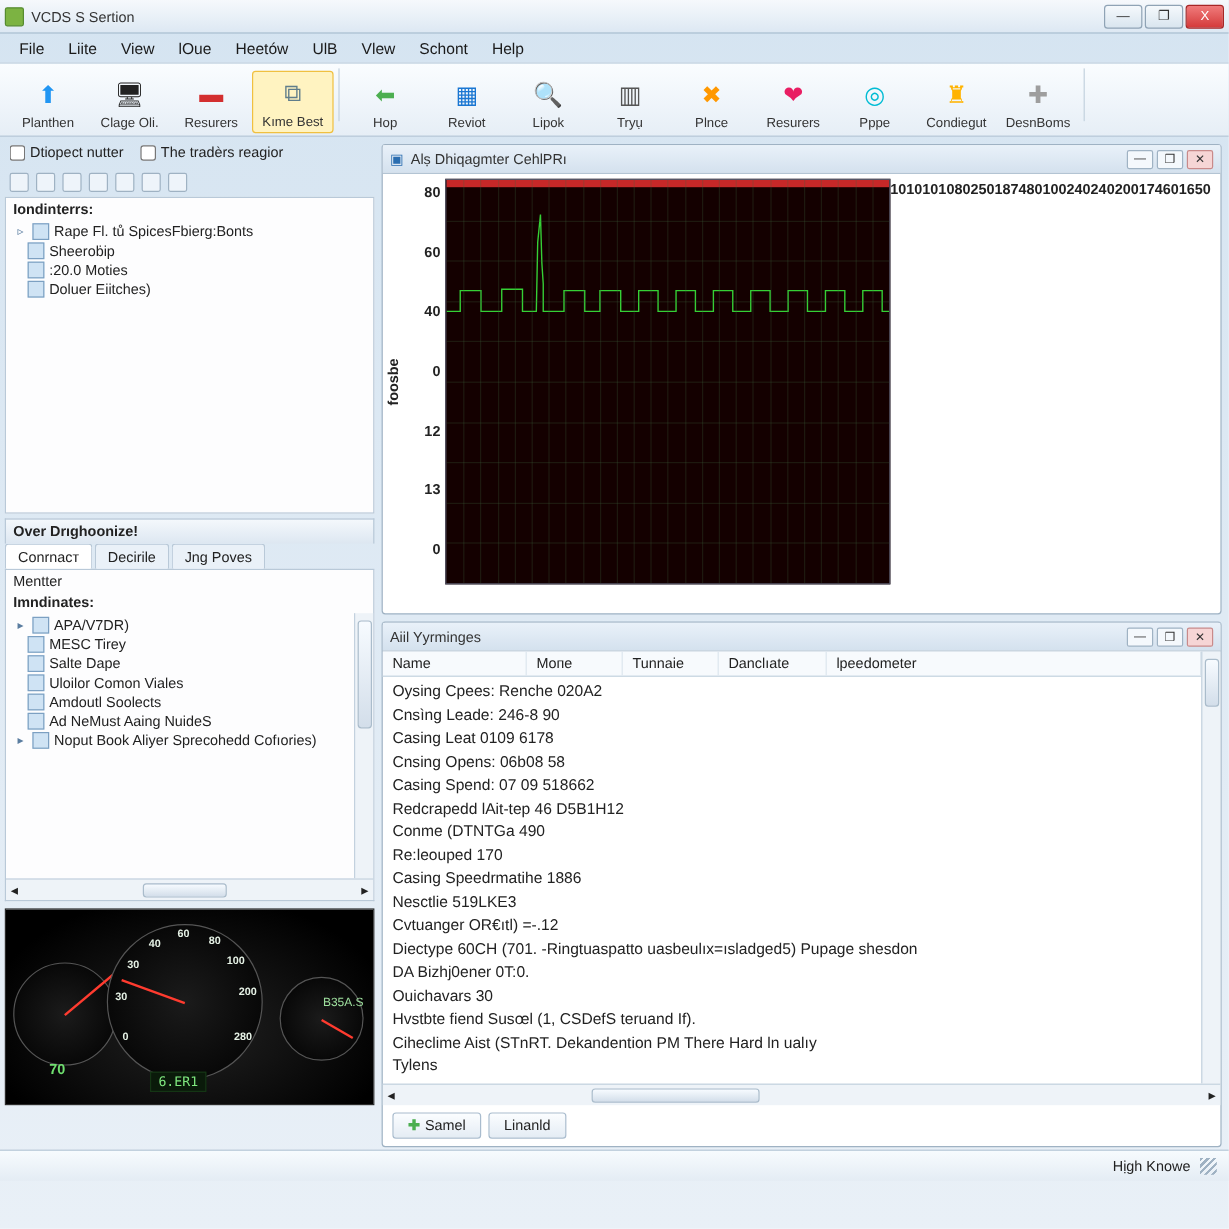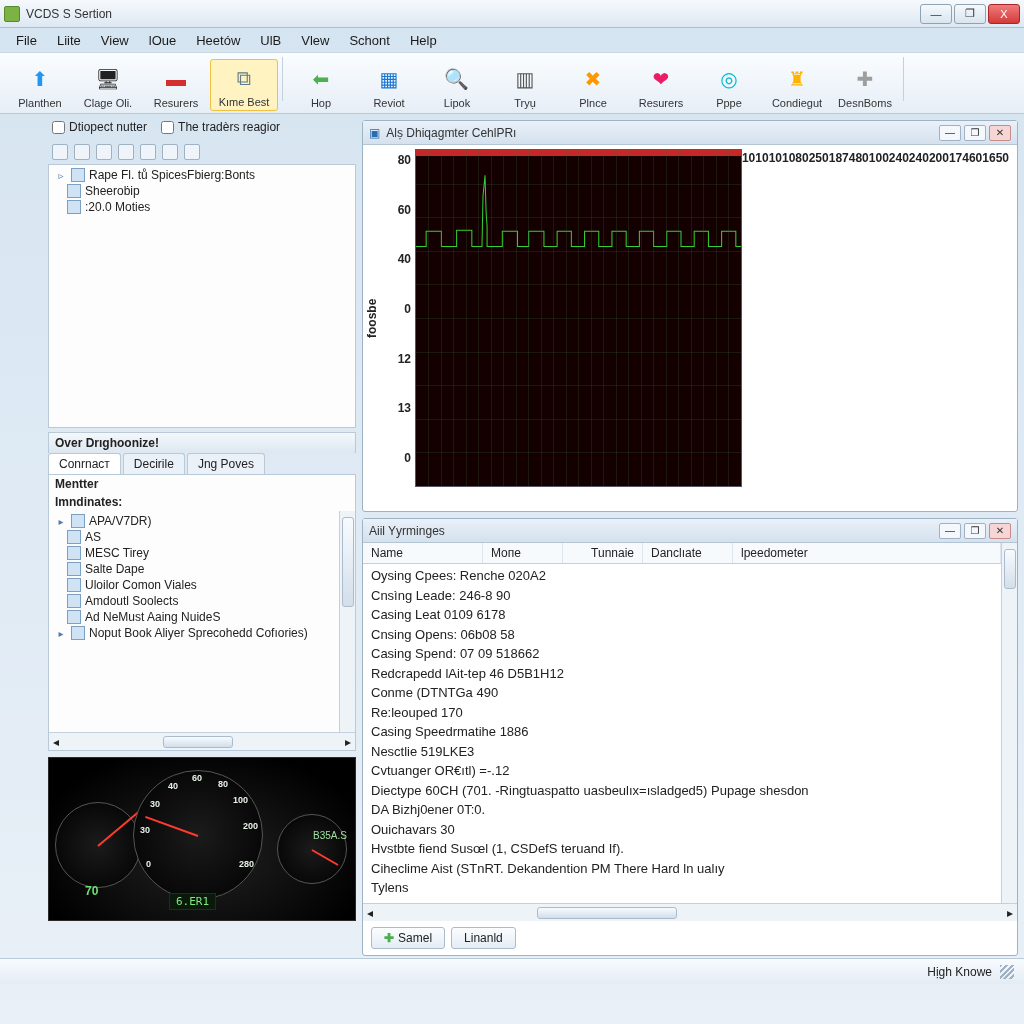--- a/index.html
+++ b/index.html
@@ -33,21 +33,21 @@
   .toolbar {
     height:62px; display:flex; align-items:flex-end; padding:0 6px 2px;
     background:linear-gradient(#fafdff,#e6eef6); border-top:1px solid #c8d6e2; border-bottom:1px solid #b9c9d8;
   }
   .tool-item { width:68px; text-align:center; font-size:11px; color:#333; padding:2px 2px;}
   .tool-item.active { background:#fff3c1; border:1px solid #f0c040; border-radius:3px;}
   .tool-icon { width:32px;height:32px;margin:0 auto 2px;display:flex;align-items:center;justify-content:center;font-size:20px;border-radius:3px;}
   .tool-sep { width:1px; height:44px; background:#c3d1de; margin:0 4px 10px;}
 
   
-  .main { display:flex; height:844px;padding-left:44px;}
+  .main { display:flex; height:844px;}
   .left { width:316px; display:flex; flex-direction:column; }
   .right { flex:1; display:flex; flex-direction:column; }
 
   
   .check-row { height:26px; display:flex; align-items:center; gap:14px; padding:0 8px; font-size:12px;}
   .check-row label { display:flex; align-items:center; gap:4px;}
   .check-row input { width:13px;height:13px;}
 
   
   .icon-strip { height:24px; display:flex; align-items:center; gap:6px; padding:0 8px;}
@@ -226,57 +226,58 @@
       <div class="mini-icon"></div>
       <div class="mini-icon"></div>
       <div class="mini-icon"></div>
       <div class="mini-icon"></div>
       <div class="mini-icon"></div>
       <div class="mini-icon"></div>
       <div class="mini-icon"></div>
     </div>
 
     <div class="panel" style="height:264px">
+      <div class="panel-sub">Iondinterrs:</div>
       <div class="panel-body" id="tree1">
           <div class="tree-item root">
             <span class="tree-glyph">▹</span>
             <span class="node-icon"></span>
             <span>Rape Fl. tů  SpicesFbierg:Bonts</span>
           </div>
           <div class="tree-item">
             <span class="node-icon"></span>
             <span>Sheeroḃip</span>
           </div>
           <div class="tree-item">
             <span class="node-icon"></span>
             <span>:20.0 Moties</span>
           </div>
+          <div class="tree-item">
+            <span class="node-icon"></span>
+            <span>Doluer Eiitches)</span>
+          </div>
         </div>
     </div>
 
     <div class="panel-hdr" style="margin:0 4px;border:1px solid #b9c9d8;border-bottom:none">Over Drıghoonize!</div>
     <div class="tab-strip" id="tabs">
         <div class="tab active">Conrnacт</div>
         <div class="tab">Decirile</div>
         <div class="tab">Jng Poves</div>
       </div>
 
     <div class="panel" style="height:276px;margin-top:0;border-top:none">
-      <div class="panel-sub" style="font-weight:bold">Mentter</div>
+      <div class="panel-sub" style="font-weight:normal">Mentter</div>
       <div class="panel-sub">Imndinates:</div>
       <div class="body-row" style="flex:1;min-height:0">
         <div class="panel-body" id="tree2" style="flex:1">
             <div class="tree-item root">
               <span class="tree-glyph">▸</span>
               <span class="node-icon"></span>
               <span>APA/V7DR)</span>
-            </div>
-            <div class="tree-item">
-              <span class="node-icon"></span>
-              <span>AS</span>
             </div>
             <div class="tree-item">
               <span class="node-icon"></span>
               <span>MESC Tirey</span>
             </div>
             <div class="tree-item">
               <span class="node-icon"></span>
               <span>Salte Dape</span>
             </div>
             <div class="tree-item">
@@ -421,21 +422,21 @@
         <div class="subwin-btn">—</div>
         <div class="subwin-btn">❐</div>
         <div class="subwin-btn x">✕</div>
       </div>
       <div class="log-wrap">
         <div class="body-row" style="flex:1;min-height:0">
           <div style="flex:1;display:flex;flex-direction:column;min-width:0">
             <div class="log-hdr-row" id="logcols">
                 <div class="col" style="width: 120px;">Name</div>
                 <div class="col" style="width: 80px;">Moпe</div>
-                <div class="col" style="width: 80px; text-align: right;">Tunnaie</div>
+                <div class="col" style="width: 80px;">Tunnaie</div>
                 <div class="col" style="width: 90px;">Danclıate</div>
                 <div class="col" style="flex: 1 1 0%;">lpeedometer</div>
               </div>
             <div class="log-body" id="logbody">
                 <div class="log-row">Oysing Cpees:  Renche   020A2</div>
                 <div class="log-row">Cnsìng Leade:  246-8      90</div>
                 <div class="log-row">Casing Leat     0109       6178</div>
                 <div class="log-row">Cnsing Opens:  06b08    58</div>
                 <div class="log-row">Casing Spend:  07 09      518662</div>
                 <div class="log-row">Redcrapedd lAit-tep 46  D5B1H12</div>

